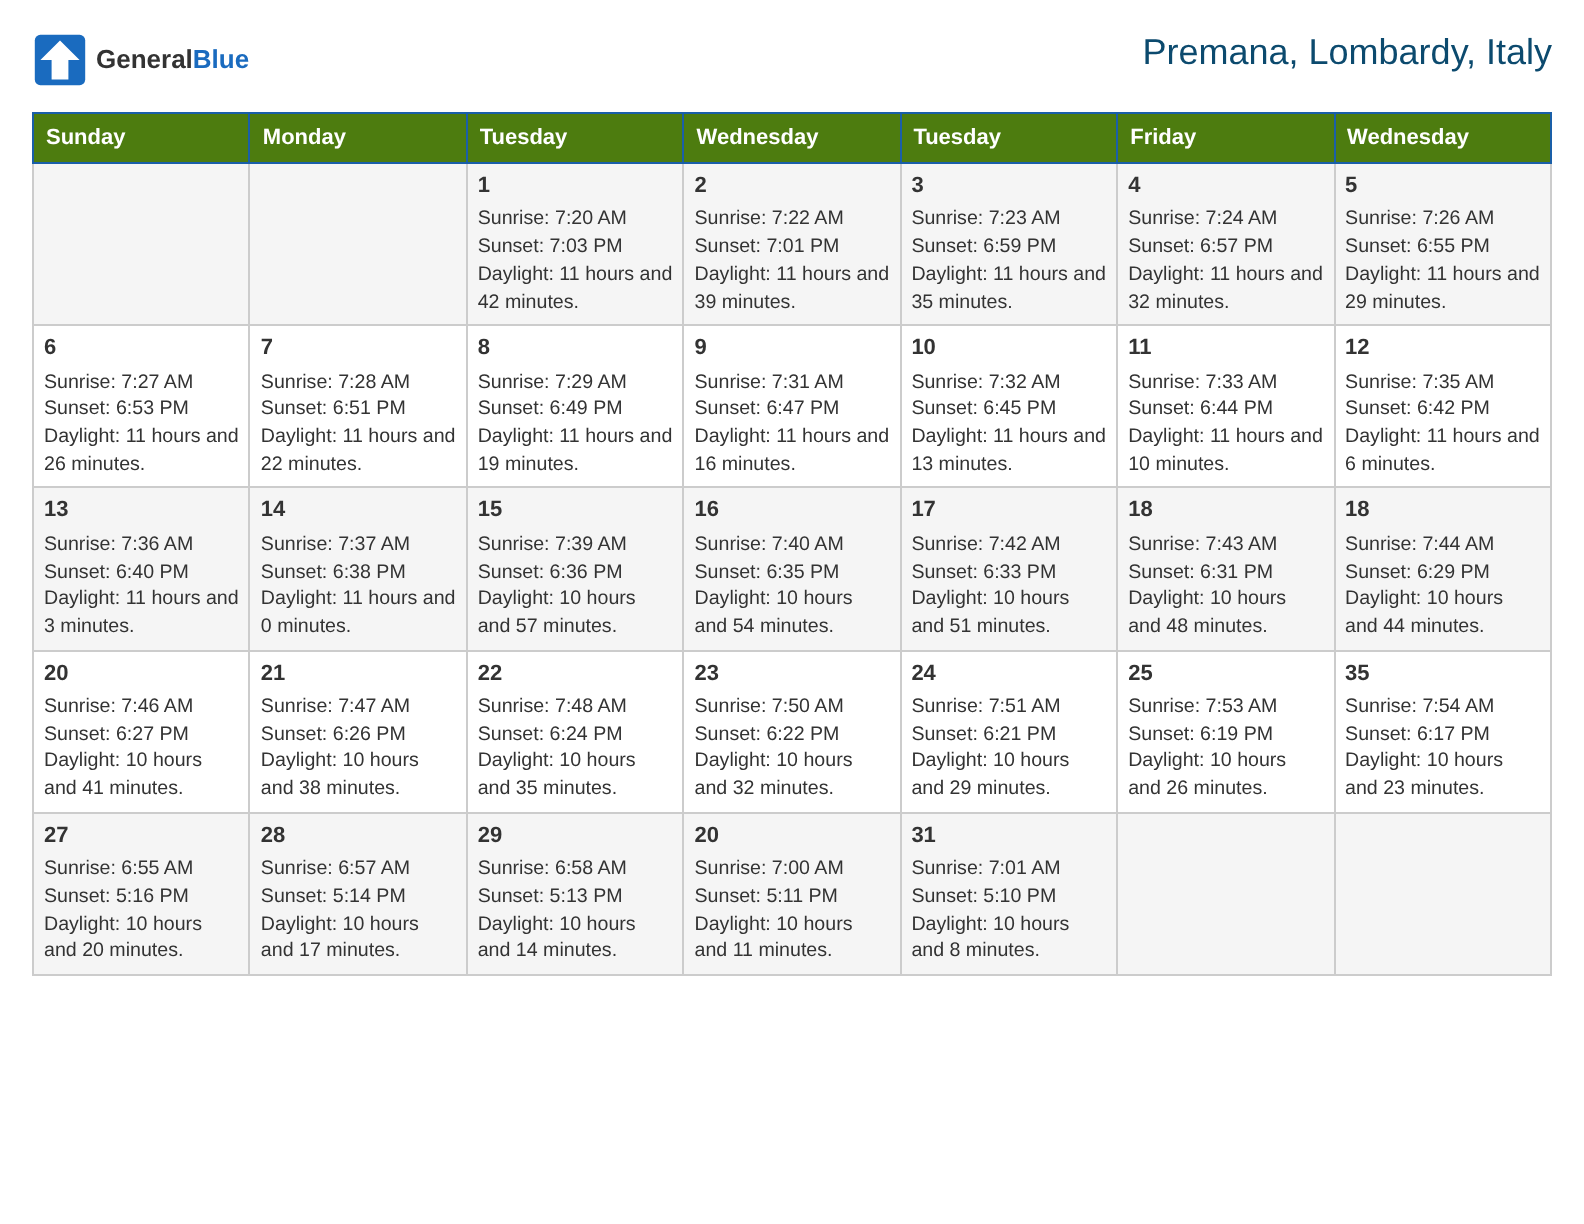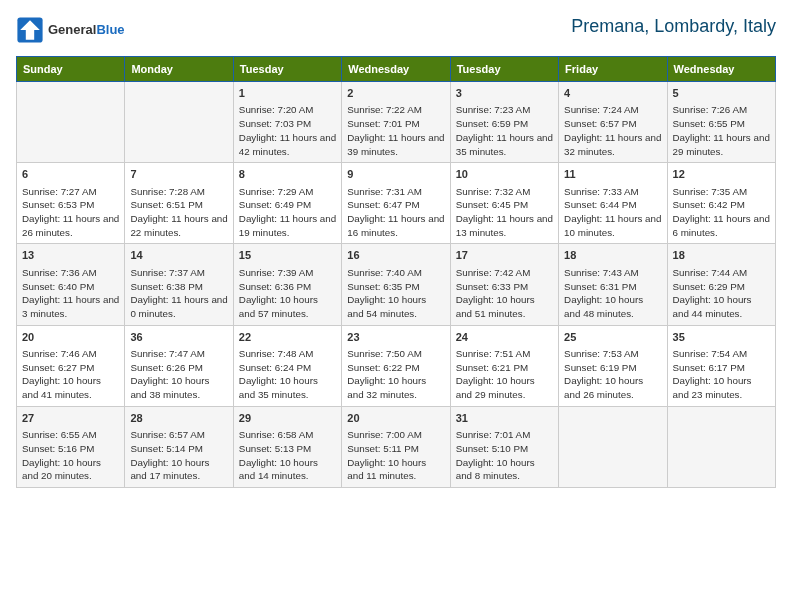--- a/index.html
+++ b/index.html
@@ -205,21 +205,21 @@
           <div class="day-number">18</div>
           <div class="day-info">Sunrise: 7:44 AM<br>Sunset: 6:29 PM<br>Daylight: 10 hours and 44 minutes.</div>
         </td>
       </tr>
       <tr>
         <td>
           <div class="day-number">20</div>
           <div class="day-info">Sunrise: 7:46 AM<br>Sunset: 6:27 PM<br>Daylight: 10 hours and 41 minutes.</div>
         </td>
         <td>
-          <div class="day-number">36</div>
+          <div class="day-number">21</div>
           <div class="day-info">Sunrise: 7:47 AM<br>Sunset: 6:26 PM<br>Daylight: 10 hours and 38 minutes.</div>
         </td>
         <td>
           <div class="day-number">22</div>
           <div class="day-info">Sunrise: 7:48 AM<br>Sunset: 6:24 PM<br>Daylight: 10 hours and 35 minutes.</div>
         </td>
         <td>
           <div class="day-number">23</div>
           <div class="day-info">Sunrise: 7:50 AM<br>Sunset: 6:22 PM<br>Daylight: 10 hours and 32 minutes.</div>
         </td>

